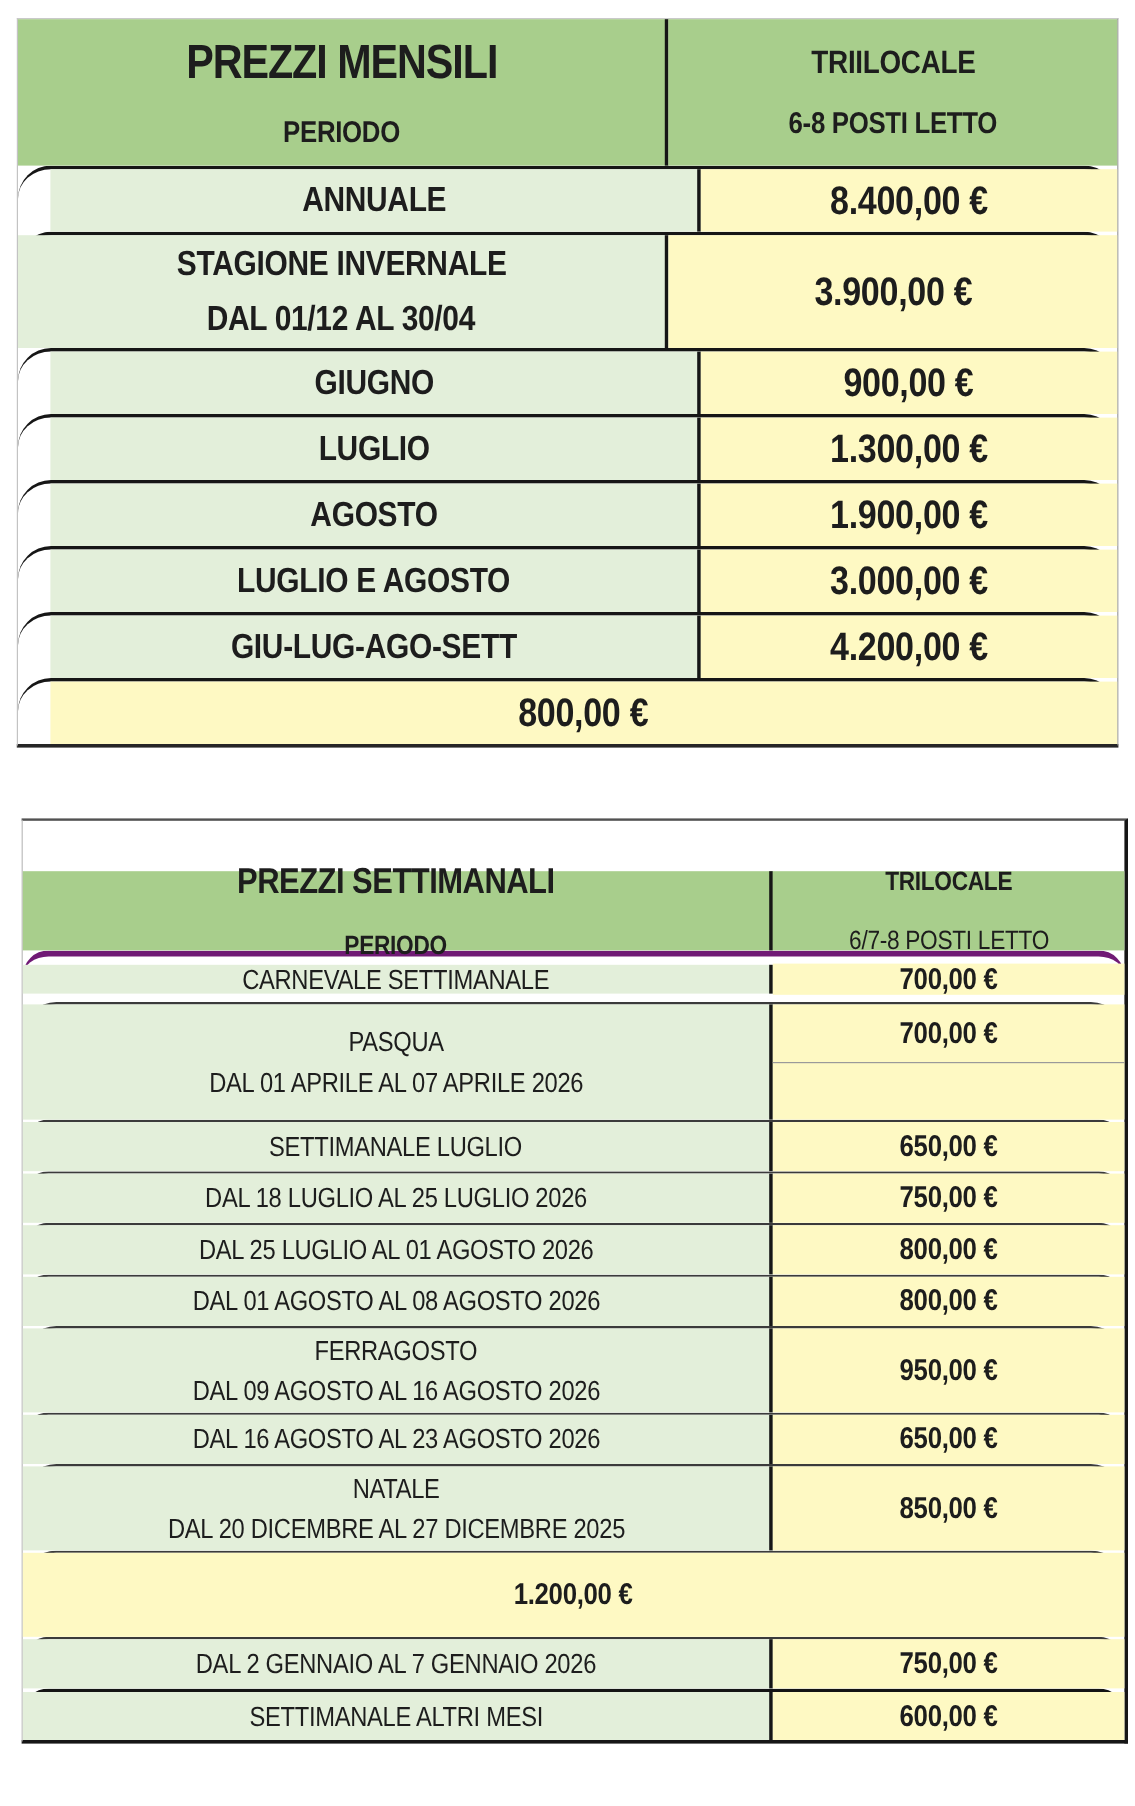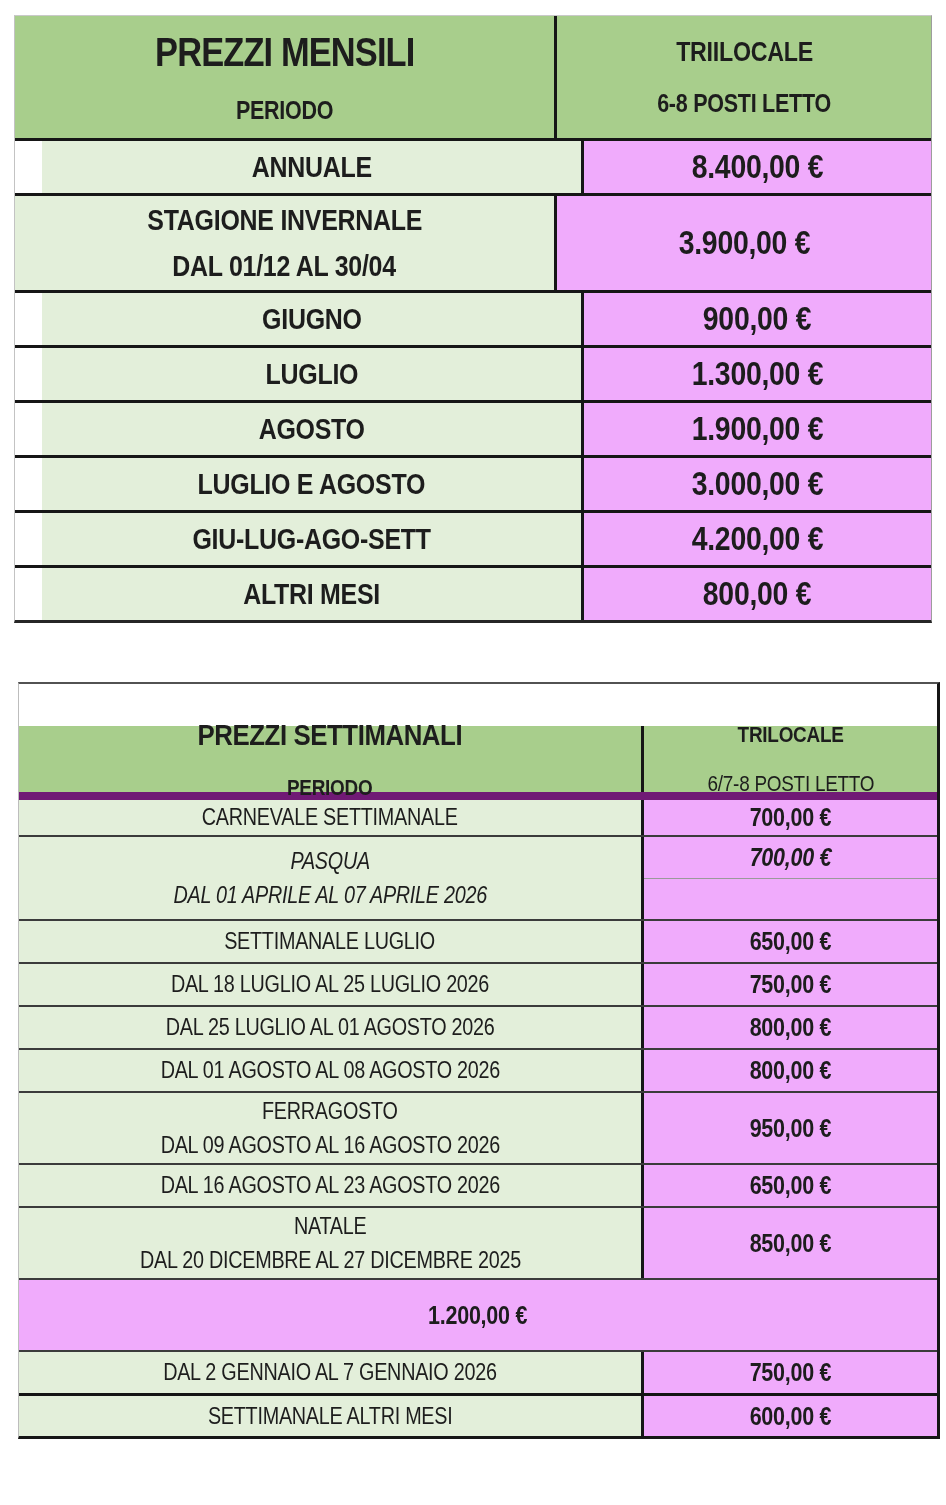--- a/index.html
+++ b/index.html
@@ -42,40 +42,40 @@
     border-left:1px solid #bdbdbd;
     border-top:2px solid #525252;
     border-right:3px solid #161616;
     border-bottom:3px solid #161616;
   }
   .t2 .c-left  { width:625px; border-right:3px solid #161616; }
   .t2 .hdr     { height:108px; }
   .t2 .hdr .cell { gap:26px;margin-top:42px; }
   .t2 .r-single { height:43px; }
   .t2 .r-double { height:72px;justify-content:space-between; }
-  .t2 .r-split  { height:84px;font-style:italic; }
+  .t2 .r-split  { height:98px; }
   .t2 .r-double .c-left, .t2 .r-split .c-left { gap:9px; }
   .t2 .rows .row { border-top:2px solid #3b3b3b; }
-  .t2 .rows .row:first-child { border-top:8px solid #701a75; }
+  .t2 .rows .row:first-child { border-top:5px solid #701a75;align-items:center; }
   .t2 .rows .row:last-child  { border-top:3px solid #141414; }
   .t2 .title     { font-size:30px; font-weight:700; letter-spacing:-0.5px; }
   .t2 .sub-label { font-size:22px; font-weight:600; }
   .t2 .unit-title{ font-size:22px; font-weight:700; }
   .t2 .unit-sub  { font-size:22px; font-weight:500; }
   .t2 .period-txt{ font-size:23px; font-weight:500; }
   .t2 .price-txt { font-size:25px; font-weight:600; }
 
   
-  .row { display:flex; width:100%; }
+  .row { display:flex; width:100%;border-radius:28px; }
   .cell {
     display:flex; flex-direction:column;
     align-items:center; justify-content:center;
   }
   .c-left  { background:#e3efda; }
-  .c-right { flex:1; background:#f0abfc; }
+  .c-right { flex:1; background:#fef9c3; }
   .hdr .cell { background:#a8ce8c; }
 
   .c-right.split { padding:0; justify-content:stretch; align-items:stretch; }
   .subcell {
     flex:1; display:flex; align-items:center; justify-content:center;
   }
   .subcell + .subcell { border-top:1px solid #9a9a9a; }
 
   .cx {
     display:inline-block;
@@ -154,23 +154,20 @@
         </div>
         <div class="row r-single">
           <div class="cell c-left">
             <span class="cx period-txt">GIU-LUG-AGO-SETT</span>
           </div>
           <div class="cell c-right">
             <span class="cx price-txt">4.200,00 €</span>
           </div>
         </div>
         <div class="row r-single">
-          <div class="cell c-left">
-            <span class="cx period-txt">ALTRI MESI</span>
-          </div>
           <div class="cell c-right">
             <span class="cx price-txt">800,00 €</span>
           </div>
         </div>
       </div>
   </section>
 
   <section class="price-table t2">
     <div class="row hdr">
       <div class="cell c-left">

